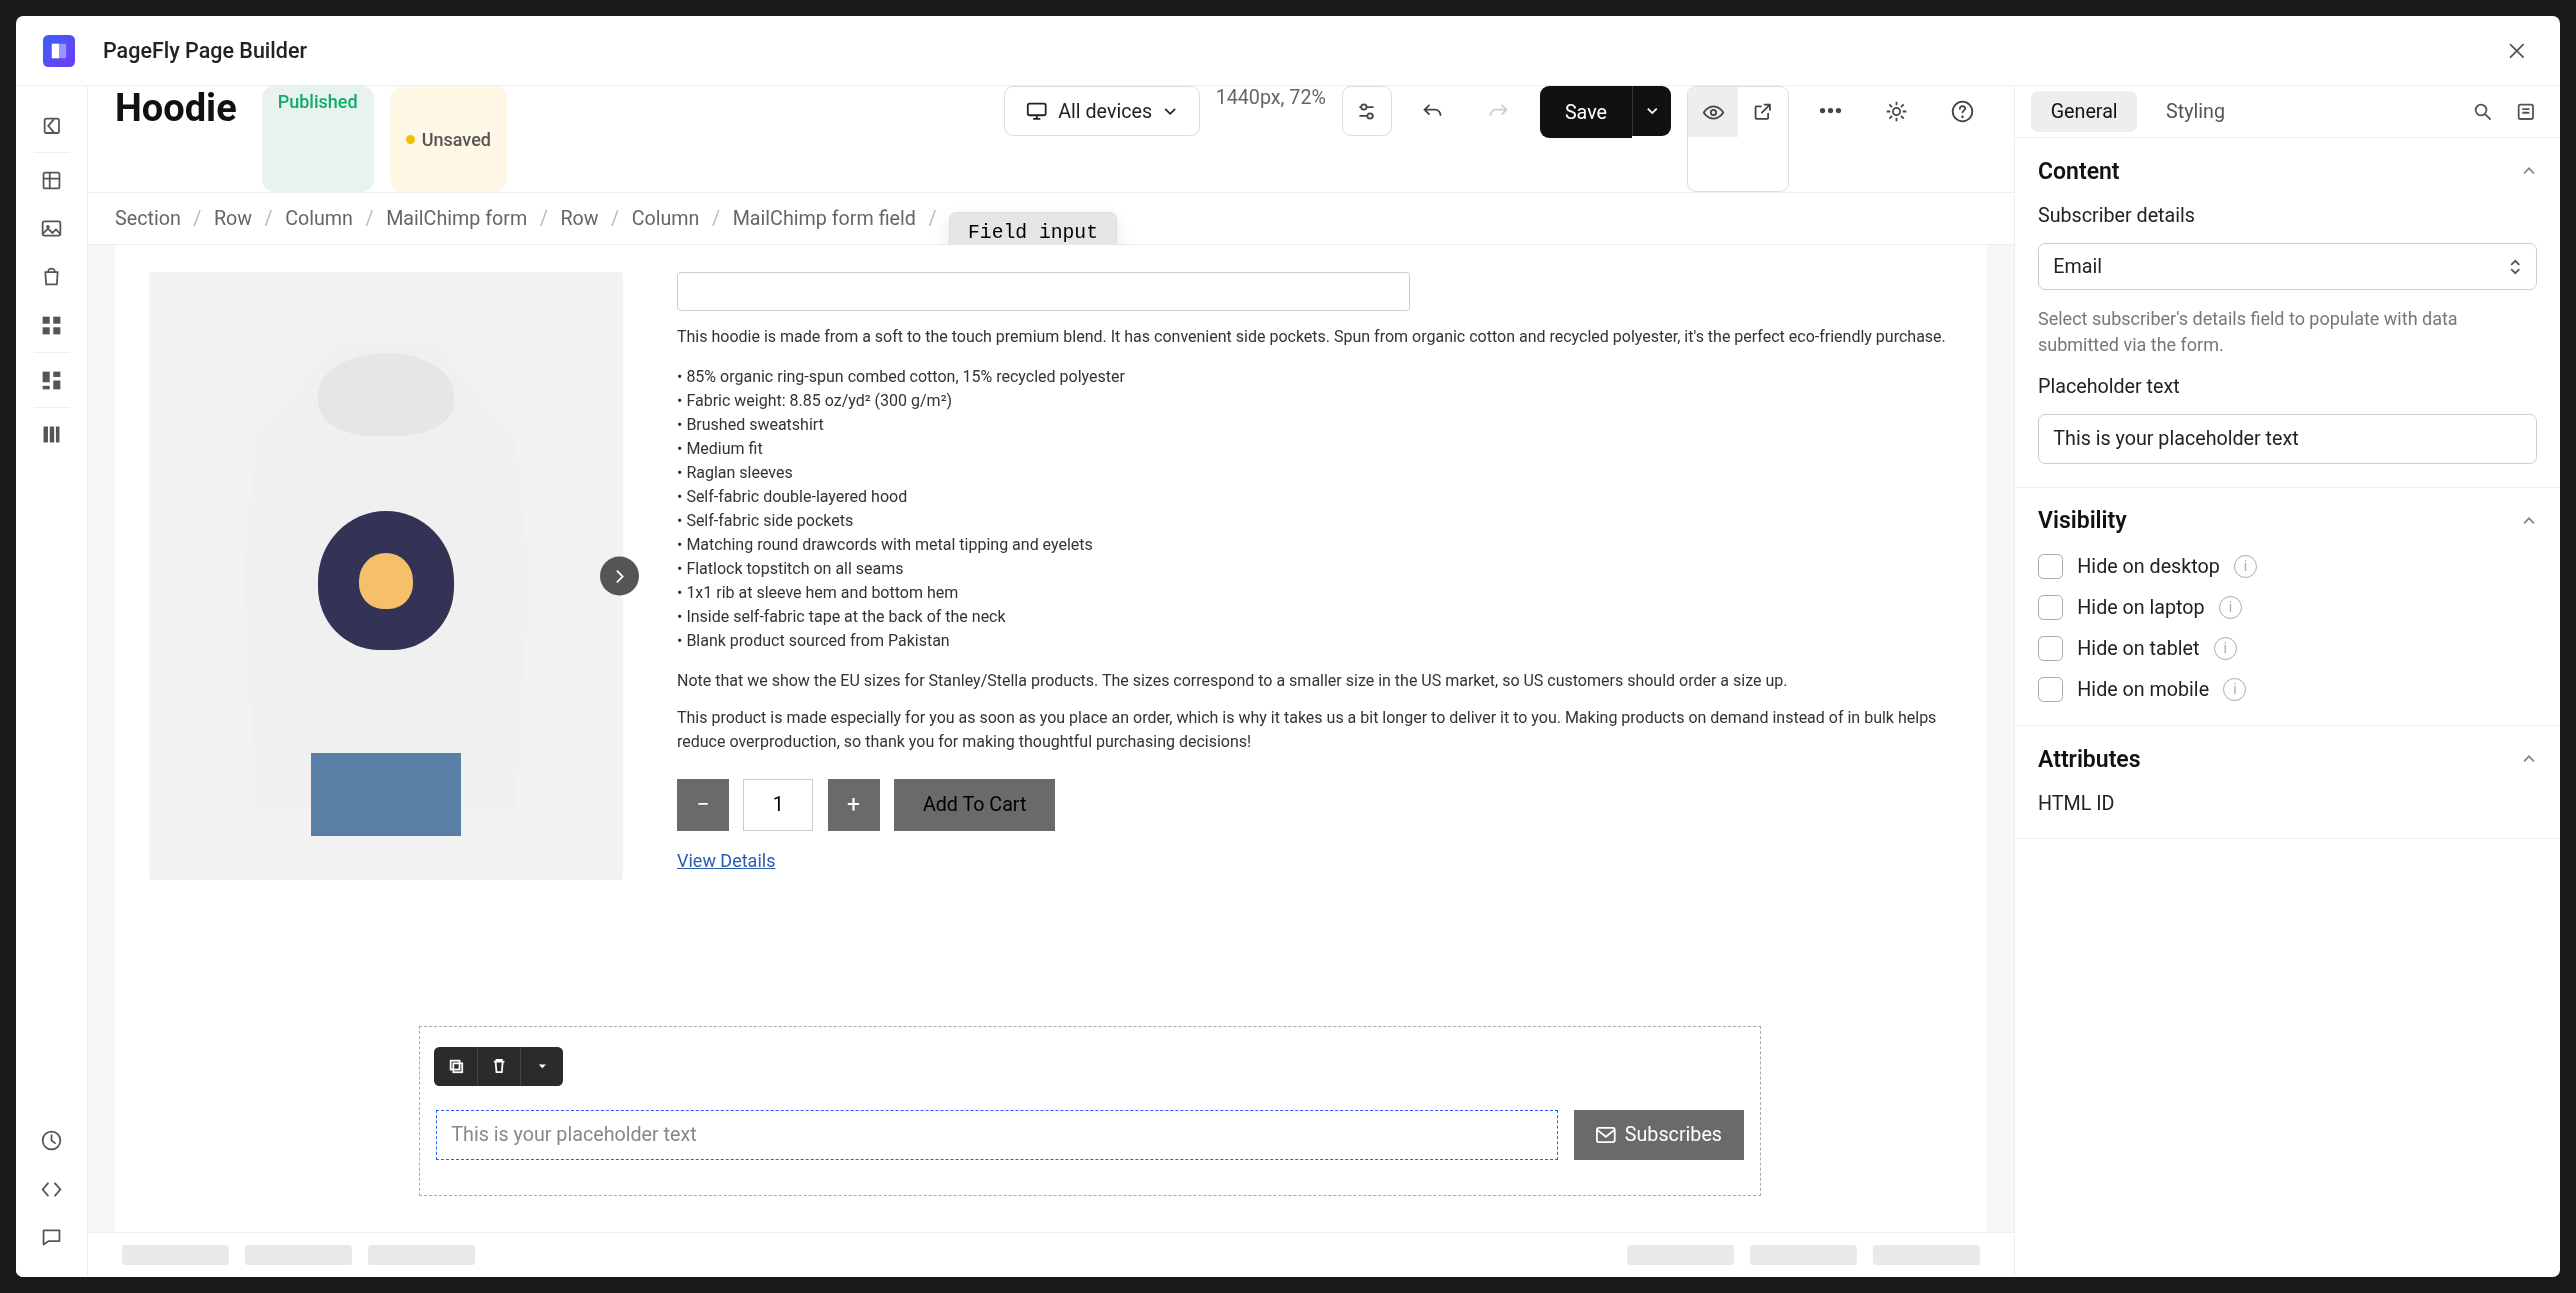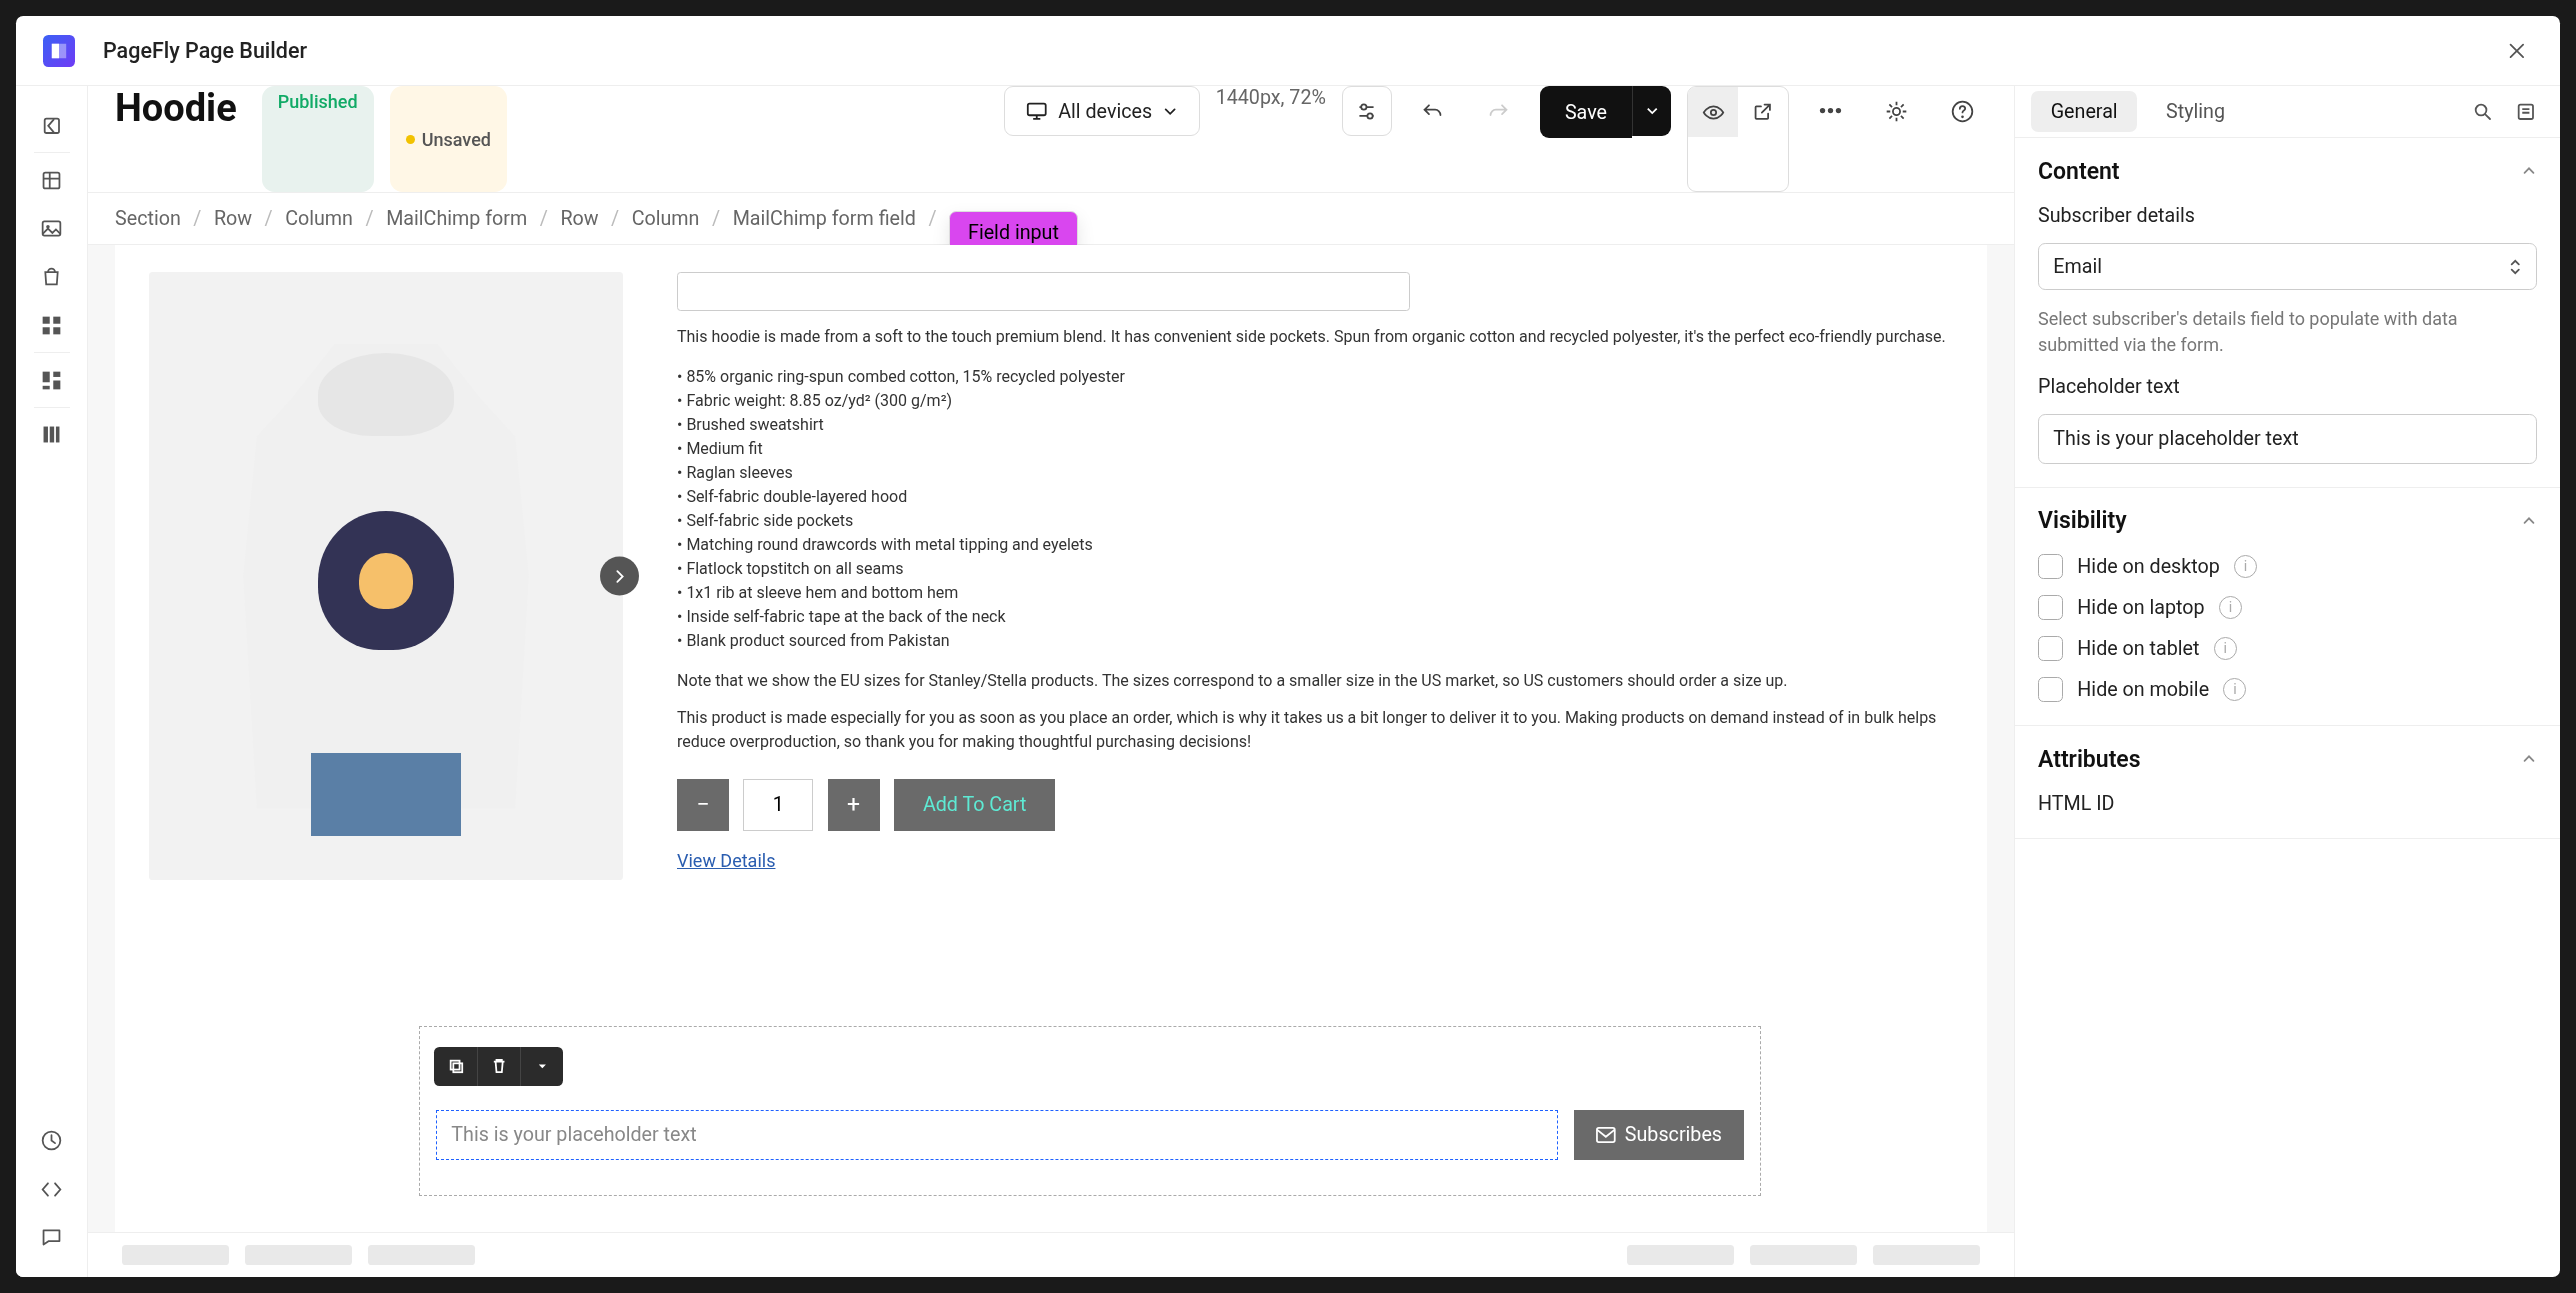--- a/index.html
+++ b/index.html
@@ -33,21 +33,21 @@
 .save-btn{ height:52px; background:#111; color:#fff; border-radius:9px 0 0 9px; padding:0 25px; font-size:19.7px; display:flex; align-items:center; cursor:pointer; }
 .save-drop{ height:50px; width:39px; background:#111; color:#fff; border-radius:0 9px 9px 0; border-left:0.9px solid #333; display:flex; align-items:center; justify-content:center; cursor:pointer;}
 .save-wrap{ display:flex; }
 .preview-wrap{ display:flex; border:0.9px solid #ddd; border-radius:9px; overflow:hidden; }
 .preview-wrap .icon-btn{ border:none; border-radius:0; }
 .preview-wrap .icon-btn.active{ background:#eee; }
 
 .breadcrumb-row{ height:52px; display:flex; align-items:center; padding:0 27px; gap:12.5px; font-size:19.7px; border-bottom:0.9px solid #eee;}
 .bc-link{ color:#666; cursor:pointer; }
 .bc-sep{ color:#bbb; }
-.bc-current{ background:#d946ef; border:0.9px solid #ddd; padding:9px 18px; border-radius:7.2px; box-shadow:0 7.2px 18px rgba(0,0,0,.1); position:relative; top:14.3px; }
+.bc-current{ background:#e5e5e5; border:0.9px solid #ddd; padding:9px 18px; border-radius:7.2px; box-shadow:0 7.2px 18px rgba(0,0,0,.1); position:relative; top:14.3px;font-family:Liberation Mono, monospace; }
 
 .canvas-wrap{ flex:1; background:#f7f7f7; padding:0 27px 0 27px; overflow:hidden; position:relative; }
 .canvas{ background:#fff; width:100%; height:100%; position:relative; padding:27px 34px; overflow:hidden; }
 .product-row{ display:flex; gap:54px; }
 .prod-img{ width:474px; height:608px; background:#f2f2f2; border-radius:3.6px; position:relative; display:flex; align-items:center; justify-content:center; }
 .hoodie-fig{ width:340px; height:465px; position:relative; }
 .hoodie-body{ position:absolute; inset:0; background:#f0f0f0; clip-path: polygon(35% 0,65% 0,78% 12%,88% 20%,92% 50%,88% 100%,12% 100%,8% 50%,12% 20%,22% 12%);}
 .hoodie-hood{ position:absolute; left:30%; top:2%; width:40%; height:18%; background:#e6e6e6; border-radius:50% 50% 40% 40%; }
 .hoodie-graphic{ position:absolute; left:30%; top:36%; width:40%; height:30%; background:#335; border-radius:50% 50% 45% 45%; display:flex; align-items:center; justify-content:center; }
 .hoodie-graphic::after{ content:""; width:40%; height:40%; background:#f6c06a; border-radius:50% 50% 45% 45%; }
@@ -56,21 +56,21 @@
 
 .prod-info{ flex:1; font-size:16px; color:#333; line-height:1.5; }
 .desc-block{ margin-bottom:16px; }
 .desc-input{ width:733px; height:39px; border:0.9px solid #ccc; border-radius:3.6px; margin-bottom:14.3px; }
 .bullets{ margin:10.7px 0 16px 0; }
 .bullets div::before{ content:"• "; }
 .note{ margin-top:12.5px; }
 .cart-row{ display:flex; align-items:center; gap:14.3px; margin-top:25px; }
 .qty-btn{ width:52px; height:52px; background:#6a6a6a; color:#fff; display:flex; align-items:center; justify-content:center; font-size:23px; cursor:pointer; }
 .qty-input{ width:70px; height:52px; border:0.9px solid #ccc; text-align:center; font-size:19.7px; }
-.addcart{ height:52px; padding:0 29px; background:#6a6a6a; color:#5eead4; font-size:19.7px; display:flex; align-items:center; cursor:pointer; }
+.addcart{ height:52px; padding:0 29px; background:#6a6a6a; color:#000000; font-size:19.7px; display:flex; align-items:center; cursor:pointer; }
 .view-details{ display:inline-block; margin-top:16px; color:#2a5db0; text-decoration:underline; font-size:18px; cursor:pointer; }
 
 .form-block{ position:absolute; left:304px; bottom:36px; width:1342px; height:170px; border:0.9px dashed #aaa; background:#fff; padding:63px 16px 16px 16px; display:flex; align-items:center; gap:16px;}
 .form-toolbar{ position:absolute; left:14.3px; top:19.7px; display:flex; background:#2b2b2b; border-radius:5.4px; overflow:hidden; }
 .form-toolbar .tb{ width:43px; height:39px; display:flex; align-items:center; justify-content:center; color:#fff; cursor:pointer; }
 .form-toolbar .tb + .tb{ border-left:0.9px solid #444; }
 .placeholder-field{ flex:1; height:50px; border:1.8px dashed #1e61ff; padding:0 14.3px; display:flex; align-items:center; color:#888; font-size:19.7px; }
 .subscribe-btn{ height:50px; padding:0 22px; background:#6a6a6a; color:#fff; display:flex; align-items:center; gap:9px; font-size:19.7px; cursor:pointer;justify-content:flex-end; }
 
 .bottom-skel{ height:45px; display:flex; align-items:center; padding:0 34px; gap:16px; background:#fff; border-top:0.9px solid #eee; }

